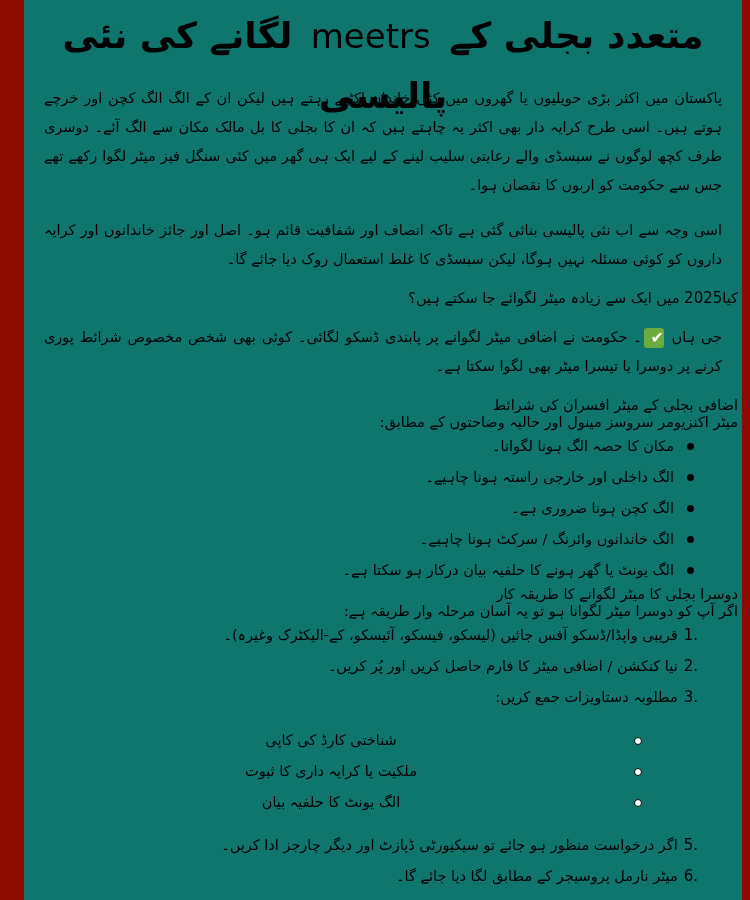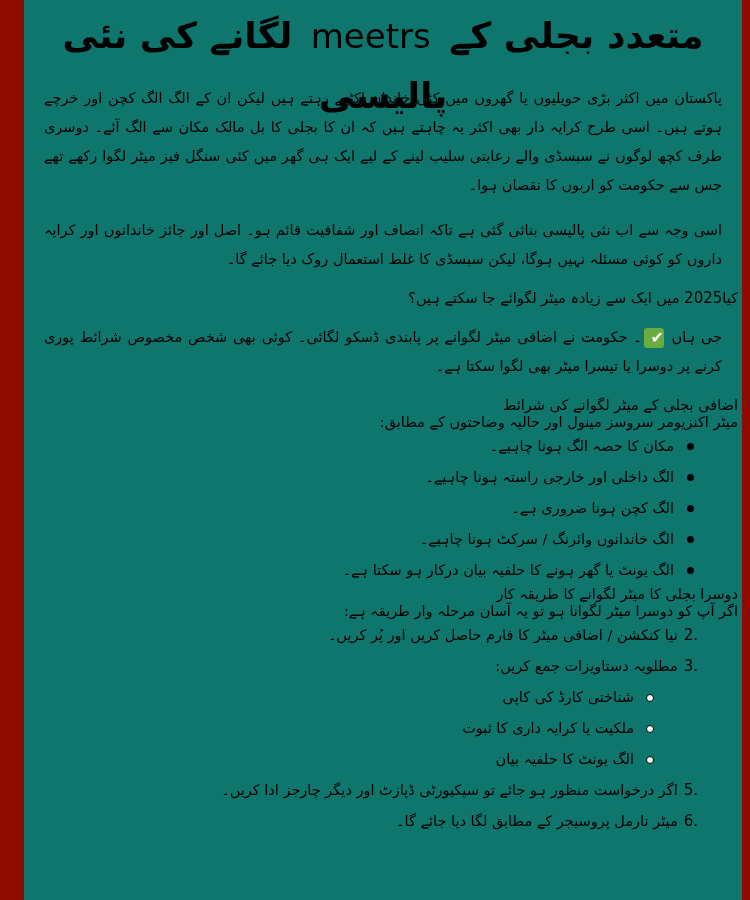--- a/index.html
+++ b/index.html
@@ -101,22 +101,23 @@
     ol.steps .num {
       direction: ltr;
       unicode-bidi: isolate;
       display: inline-block;
       font-family: "DejaVu Sans", sans-serif;
       font-size: 15px;
       margin-left: 6px;
     }
     ul.sub {
       list-style: none;
-      margin: 0;
+      margin: 12px;
       padding: 0 40px 0 0;
+      text-align: center;
     }
     ul.sub li {
       font-size: 14.5px;
       line-height: 31px;
       position: relative;
       padding-right: 24px;
     }
     ul.sub li::before {
       content: "";
       position: absolute;
@@ -151,35 +152,38 @@
   <p class="line">
     <span>کیا</span><span class="num-inline">2025</span>
     <span>میں ایک سے زیادہ میٹر لگوائے جا سکتے ہیں؟</span>
   </p>
 
   <p class="para">
     <span>جی ہاں</span>
     <span class="check">✔</span><span>۔ حکومت نے اضافی میٹر لگوانے پر پابندی ڈسکو لگائی۔ کوئی بھی شخص مخصوص شرائط پوری کرنے پر دوسرا یا تیسرا میٹر بھی لگوا سکتا ہے۔</span>
   </p>
 
-  <p class="line">اضافی بجلی کے میٹر لگوانے کی شرائط</p>
+  <p class="line">اضافی بجلی کے میٹر افسران کی شرائط</p>
   <p class="line">میٹر اکنزیومر سروسز مینول اور حالیہ وضاحتوں کے مطابق:</p>
 
   <ul class="bullets">
-    <li>مکان کا حصہ الگ ہونا چاہیے۔</li>
+    <li>مکان کا حصہ الگ ہونا لگوانا۔</li>
     <li>الگ داخلی اور خارجی راستہ ہونا چاہیے۔</li>
     <li>الگ کچن ہونا ضروری ہے۔</li>
     <li>الگ خاندانوں وائرنگ / سرکٹ ہونا چاہیے۔</li>
     <li>الگ یونٹ یا گھر ہونے کا حلفیہ بیان درکار ہو سکتا ہے۔</li>
   </ul>
 
   <p class="line">دوسرا بجلی کا میٹر لگوانے کا طریقہ کار</p>
   <p class="line">اگر آپ کو دوسرا میٹر لگوانا ہو تو یہ آسان مرحلہ وار طریقہ ہے:</p>
 
   <ol class="steps">
+    <li>
+      <span class="num">1.</span><span>قریبی واپڈا/ڈسکو آفس جائیں (لیسکو، فیسکو، آئیسکو، کے-الیکٹرک وغیرہ)۔</span>
+    </li>
     <li>
       <span class="num">2.</span><span>نیا کنکشن / اضافی میٹر کا فارم حاصل کریں اور پُر کریں۔</span>
     </li>
     <li>
       <span class="num">3.</span><span>مطلوبہ دستاویزات جمع کریں:</span>
       <ul class="sub">
         <li>شناختی کارڈ کی کاپی</li>
         <li>ملکیت یا کرایہ داری کا ثبوت</li>
         <li>الگ یونٹ کا حلفیہ بیان</li>
       </ul>

